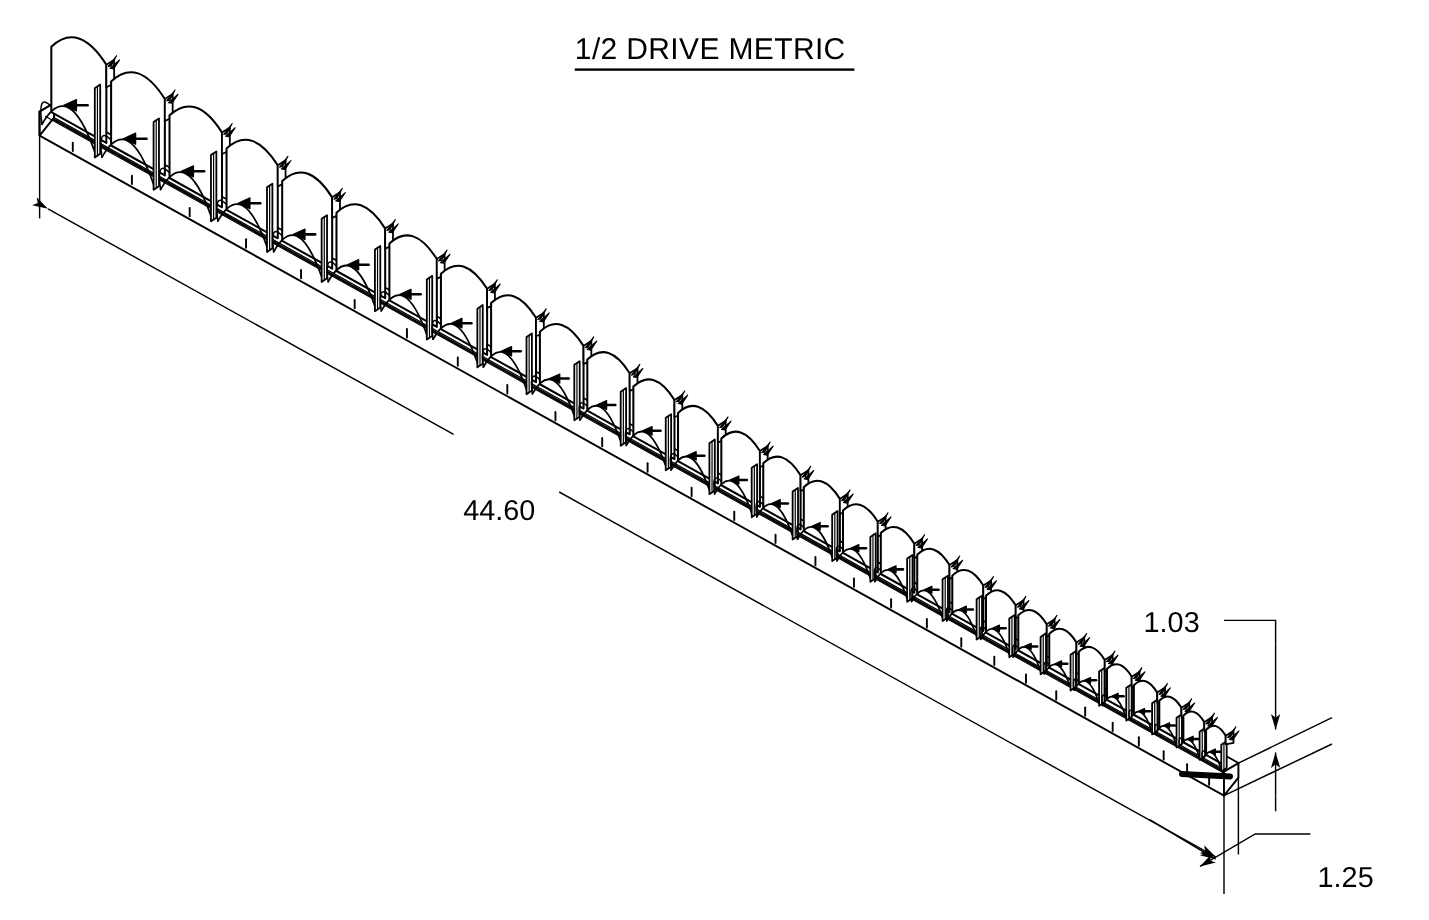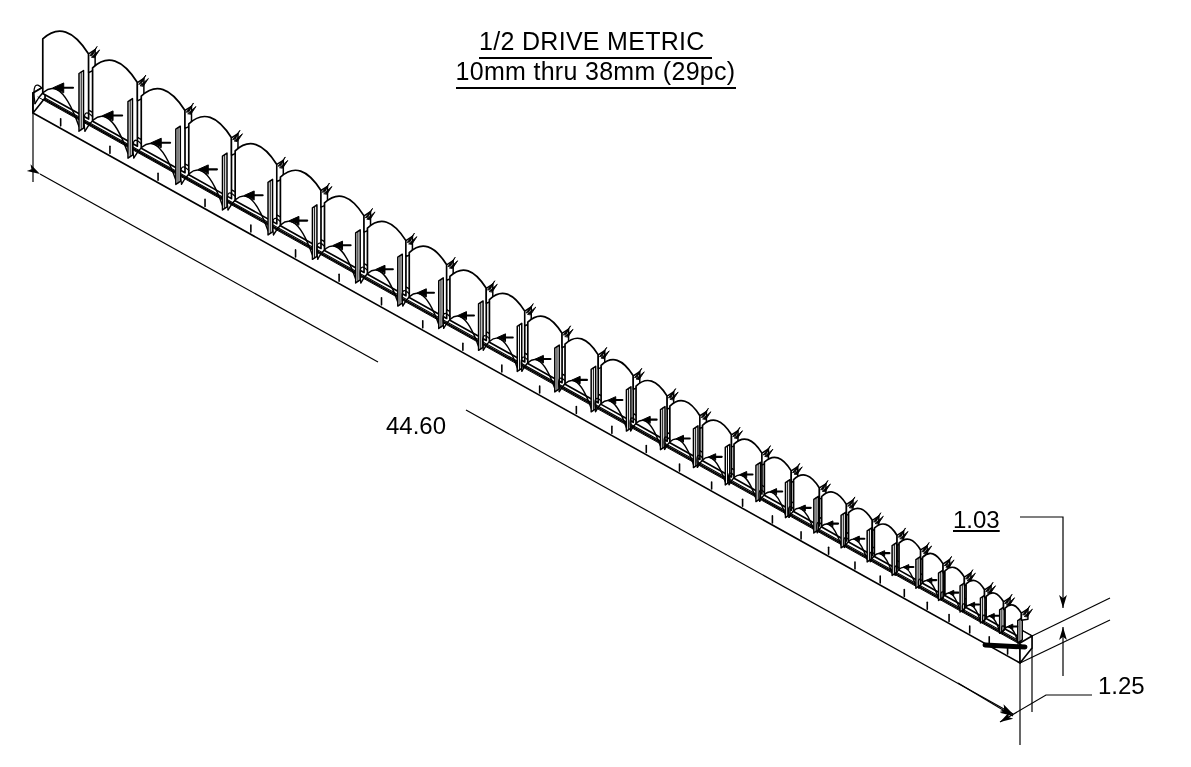--- a/index.html
+++ b/index.html
@@ -47,22 +47,22 @@
 
   .dim-text {
     position: absolute;
     font-size: 24px;
     line-height: 24px;
     color: #000;
     white-space: pre;
     pointer-events: none;
   }
   #dim-length-text { left: 386px; top: 378px; margin-top: 36px; }
-  #dim-height-text { left: 953px; top: 508px; text-decoration: underline; }
-  #dim-width-text  { left: 1098px; top: 674px; }
+  #dim-height-text { left: 953px; top: 508px; }
+  #dim-width-text  { left: 1098px; top: 720px; }
 </style>
 </head>
 <body>
 
 <svg id="drawing-canvas" viewBox="0 0 1191 767" xmlns="http://www.w3.org/2000/svg">
   <defs>
     <marker id="arrowFilled" markerWidth="14" markerHeight="10" refX="13" refY="5" orient="auto" markerUnits="userSpaceOnUse">
       <path d="M13,5 L0,1.1 L3.2,5 L0,8.9 Z" fill="#000"></path>
     </marker>
   </defs>
@@ -614,20 +614,19 @@
 
       <path d="M958,683 L1013,716" marker-end="url(#arrowFilled)"></path>
 
       <path d="M1092,695 L1046,695 L1000,722" marker-end="url(#arrowFilled)"></path>
     </g>
   </g>
 </svg>
 
 <div class="title-block">
   <div class="title-line"><span class="ul">1/2 DRIVE METRIC </span></div>
-  <div class="title-line"><span class="ul">10mm thru 38mm (29pc)</span></div>
 </div>
 
 <div class="dim-text" id="dim-length-text">44.60</div>
 
 <div class="dim-text" id="dim-height-text">1.03</div>
 
 <div class="dim-text" id="dim-width-text">1.25</div>
 
 </body></html>

